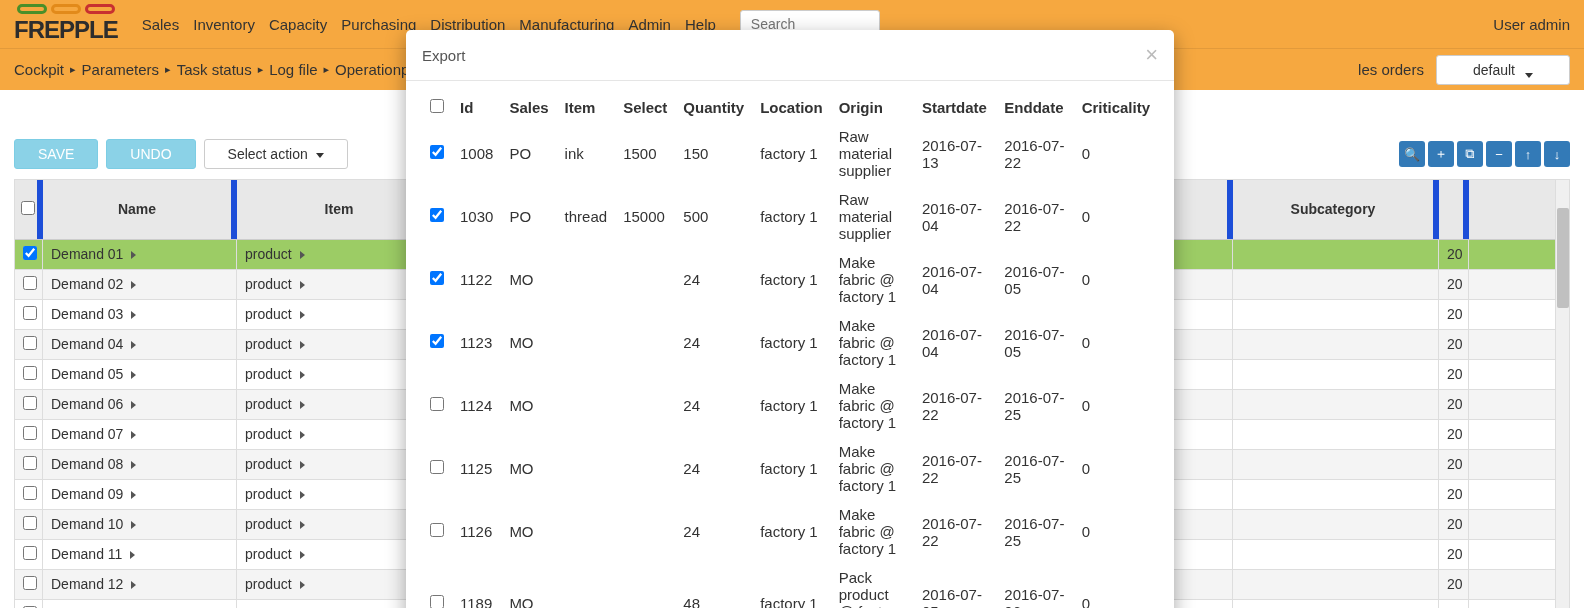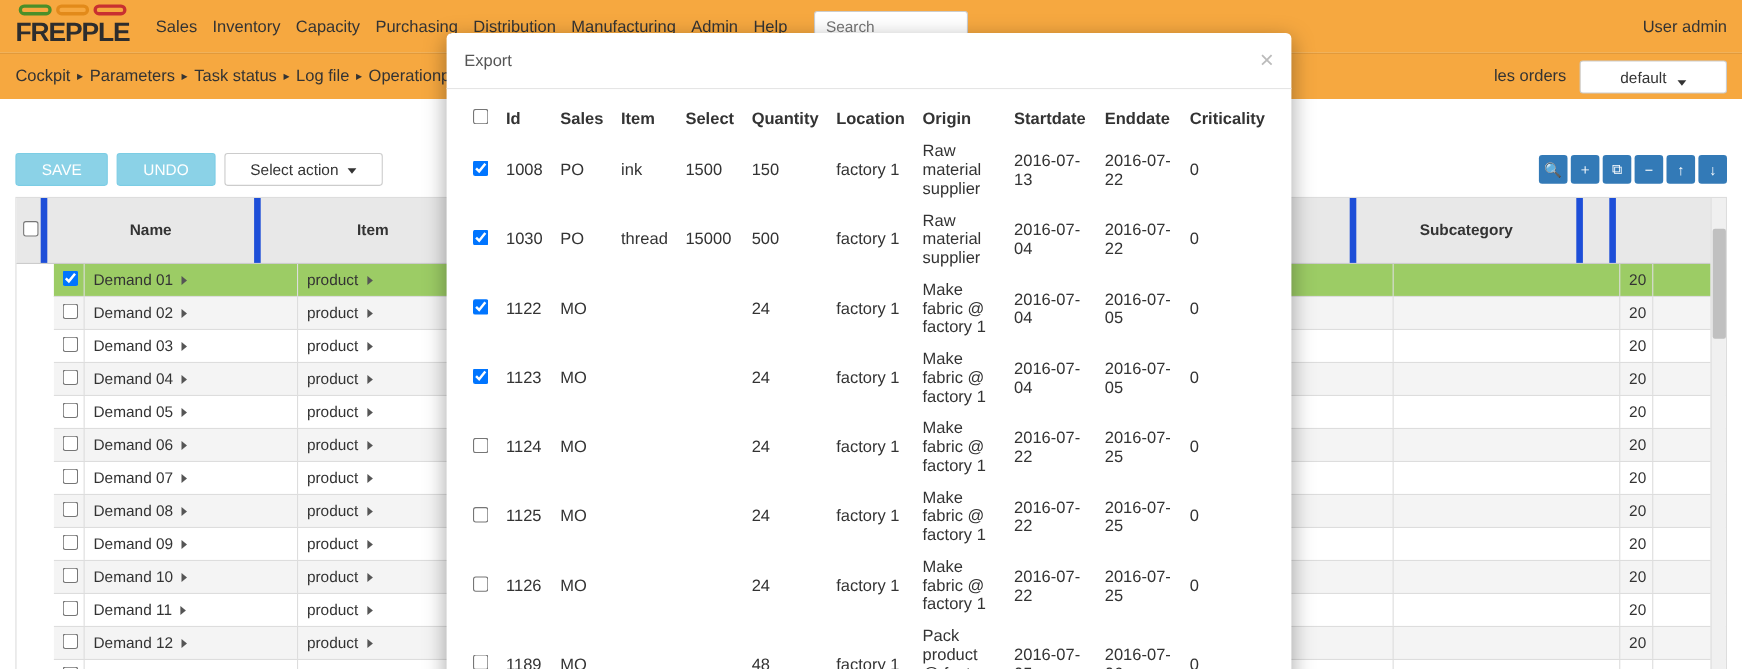--- a/index.html
+++ b/index.html
@@ -27,21 +27,21 @@
 .toolbar { display: flex; align-items: center; gap: 8px; margin-bottom: 10px; }
 .btn { border: 1px solid transparent; border-radius: 3px; padding: 6px 23px; font-size: 14px; cursor: pointer; }
 .btn-primary { background: #5bc0de; border-color: #46b8da; color: #fff; opacity: 0.7; }
 .btn-default { background: #fff; border-color: #ccc; color: #333; }
 .caret { display: inline-block; width: 0; height: 0; border-left: 4px solid transparent; border-right: 4px solid transparent; border-top: 5px solid #333; vertical-align: middle; margin-left: 4px; }
 .icon-btns { margin-left: auto; display: flex; gap: 3px; }
 .icon-btn { width: 26px; height: 26px; background: #337ab7; color: #fff; border-radius: 3px; display: inline-flex; align-items: center; justify-content: center; font-size: 13px; cursor: pointer; }
 .grid { border: 1px solid #ddd; position: relative; }
 .grid-header { display: flex; background: #e8e8e8; border-bottom: 1px solid #ccc; }
 .grid-header .cell { font-weight: 700; text-align: center; padding: 21px 6px; border-right: 6px solid #1d4ed8; }
-.grid-row { display: flex; border-bottom: 1px solid #ddd; margin-left: 34px; }
+.grid-row { display: flex; border-bottom: 1px solid #ddd; }
 .grid-row .cell { padding: 6px 8px; border-right: 1px solid #ddd; white-space: nowrap; overflow: hidden; }
 .grid-row:nth-child(even) { background: #f4f4f4; }
 .grid-row.selected { background: #9ccc65 !important; }
 .col-check { width: 28px; text-align: center; }
 .col-name { width: 194px; }
 .col-item { width: 210px; }
 .col-loc { width: 196px; }
 .col-cust { width: 196px; }
 .col-status { width: 110px; text-align: center; }
 .col-qty { width: 110px; }

